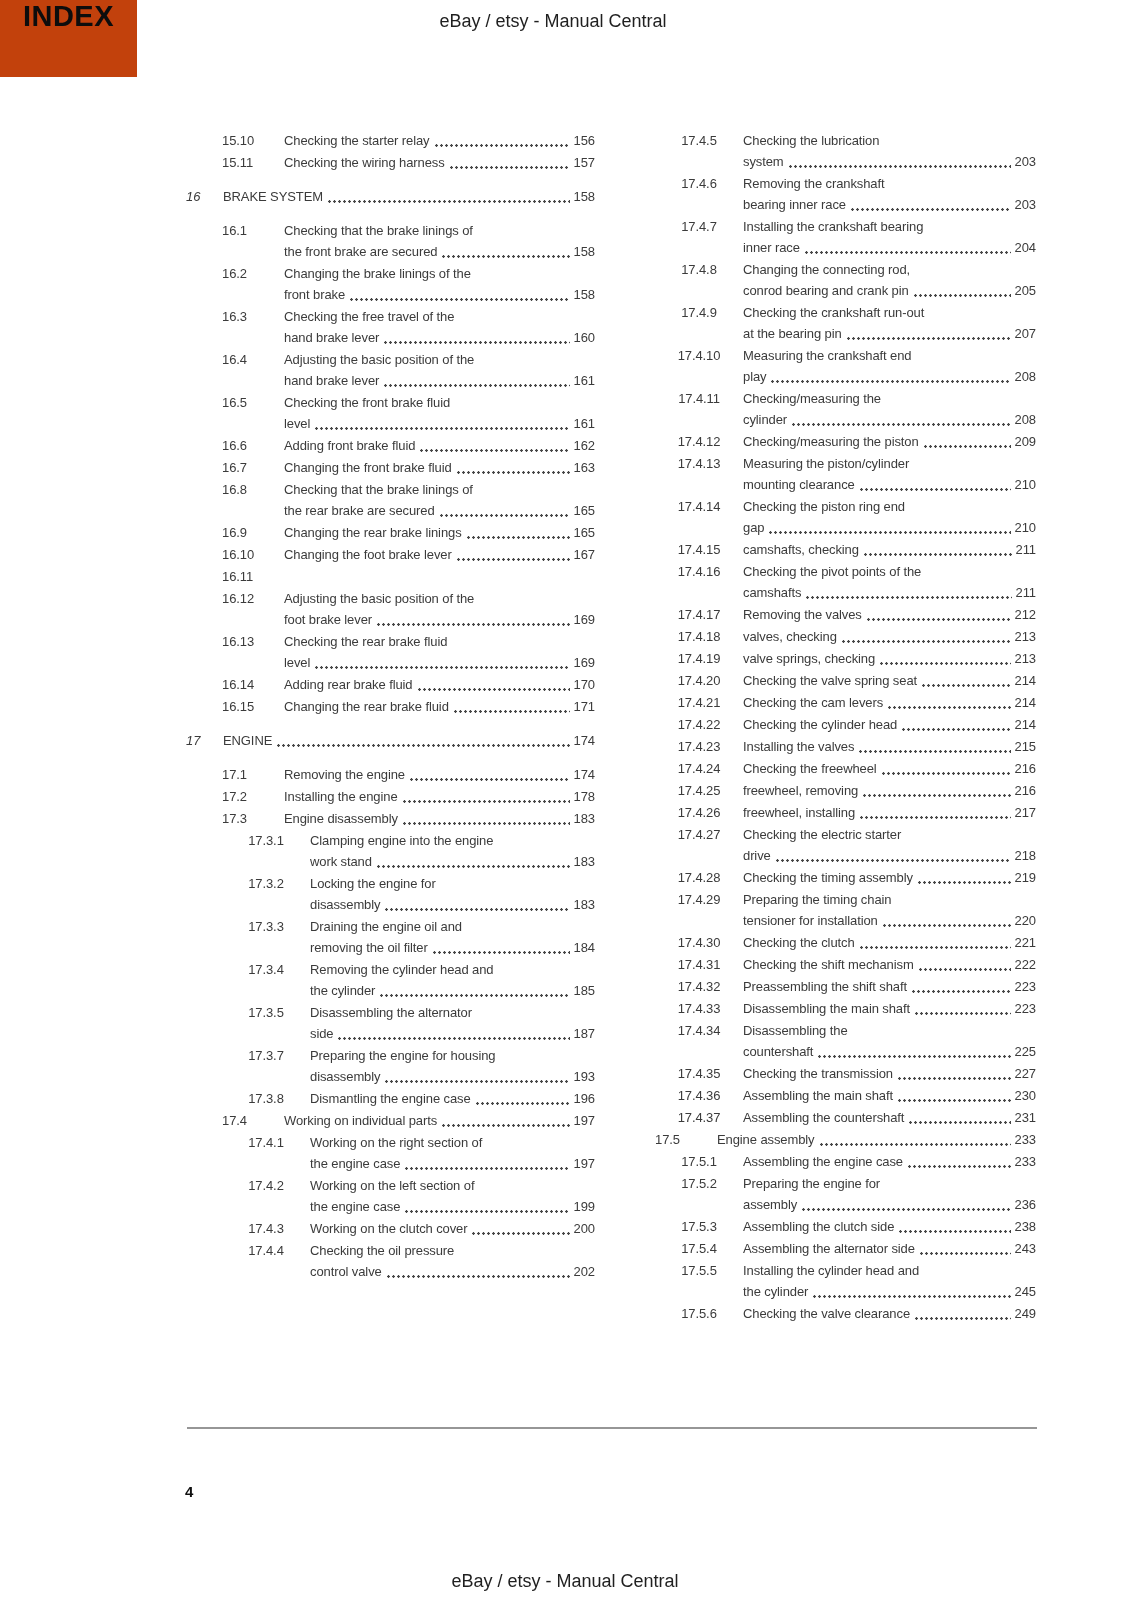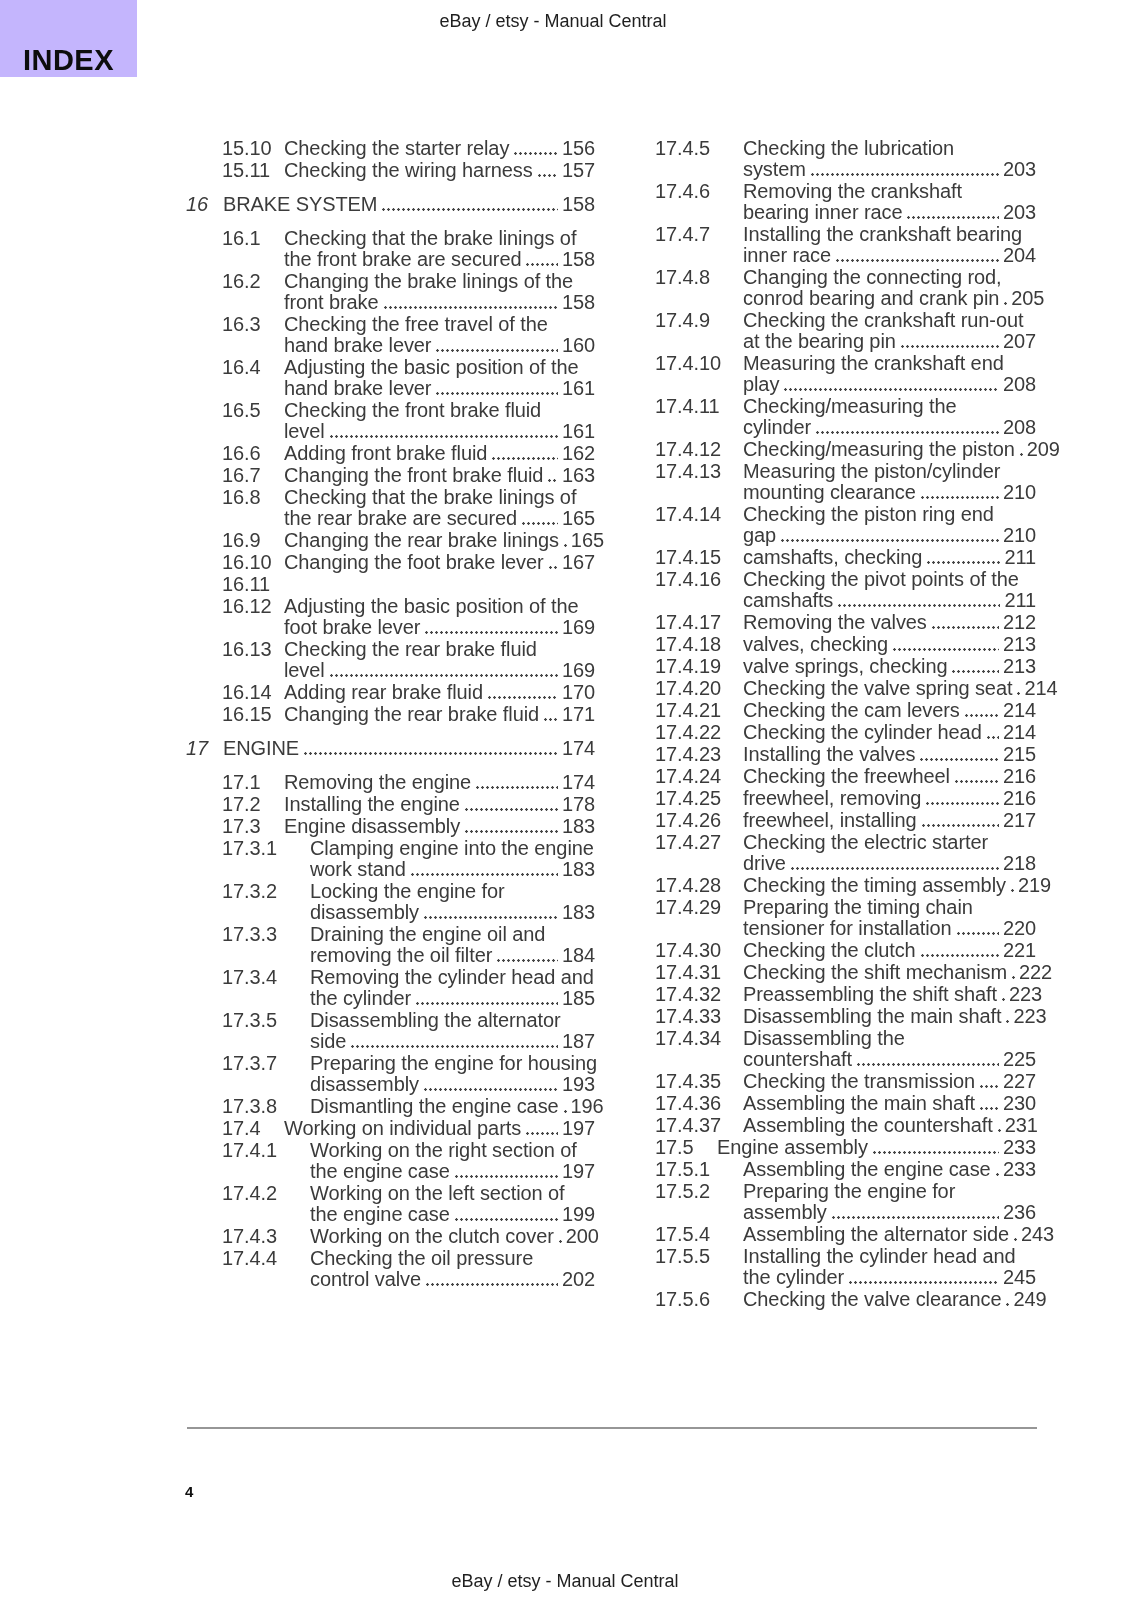--- a/index.html
+++ b/index.html
@@ -4,45 +4,45 @@
 <style>
   html,body { margin:0; padding:0; }
   body {
     width:1130px; height:1600px; background:#ffffff; position:relative;
     font-family:"Liberation Sans", sans-serif; overflow:hidden;
   }
   .page { position:absolute; inset:0; }
 
   .index-box {
     position:absolute; left:0; top:0; width:137px; height:77px;
-    background:#c4b5fd; display:flex; align-items:flex-end; justify-content:center;
+    background:#c2410c; display:flex; align-items:flex-start; justify-content:center;
   }
   .index-box .index-label {
     font-weight:bold; font-size:29px; color:#0d0d0d; letter-spacing:0.5px;
   }
 
   .header-title {
     position:absolute; top:11px; left:0; width:1106px; text-align:center;
     font-size:18px; color:#1f1f1f;
   }
 
   .col {
-    position:absolute; top:138px; font-size:20px; line-height:21px;
+    position:absolute; top:130px; font-size:13px; line-height:21px;
     color:#3b3b3b; letter-spacing:-0.1px;
   }
   #col-left  { left:186px; width:409px; }
   #col-right { left:619px; width:417px; }
 
   .toc-entry { display:flex; margin-bottom:1px; }
   .toc-entry.level-2, .toc-entry.level-3 { padding-left:36px; }
   .toc-entry.level-1 { margin-top:13px; margin-bottom:13px; }
   .toc-entry .num { flex:none; }
   .level-1 .num { width:37px;font-style:italic; }
   .level-2 .num { width:62px; }
-  .level-3 .num { width:88px; }
+  .level-3 .num { width:88px;text-align:center; }
   .toc-entry .body { flex:1; min-width:0; }
 
   .tline { display:flex; }
   .tline .txt { white-space:nowrap; }
   .tline .fill { flex:1; position:relative; min-width:8px; margin:0 2px; }
   .tline .fill::after {
     content:""; position:absolute; left:2px; right:2px; bottom:4px; height:3px;
     background-image:radial-gradient(circle, #464646 1.2px, transparent 1.45px);
     background-size:5px 3px; background-repeat:repeat-x; background-position:left bottom;
   }
@@ -855,20 +855,30 @@
             <span class="txt">Preparing the engine for</span>
           </div>
           <div class="tline">
             <span class="txt">assembly</span>
             <span class="fill"></span>
             <span class="pg">236</span>
           </div>
         </div>
       </div>
       <div class="toc-entry level-3">
+        <span class="num">17.5.3</span>
+        <div class="body">
+          <div class="tline">
+            <span class="txt">Assembling the clutch side</span>
+            <span class="fill"></span>
+            <span class="pg">238</span>
+          </div>
+        </div>
+      </div>
+      <div class="toc-entry level-3">
         <span class="num">17.5.4</span>
         <div class="body">
           <div class="tline">
             <span class="txt">Assembling the alternator side</span>
             <span class="fill"></span>
             <span class="pg">243</span>
           </div>
         </div>
       </div>
       <div class="toc-entry level-3">

